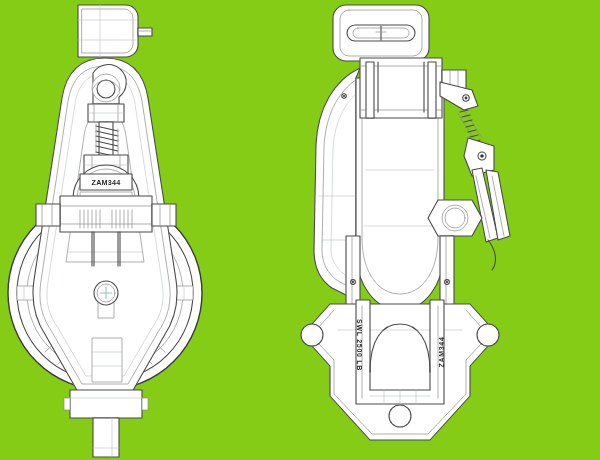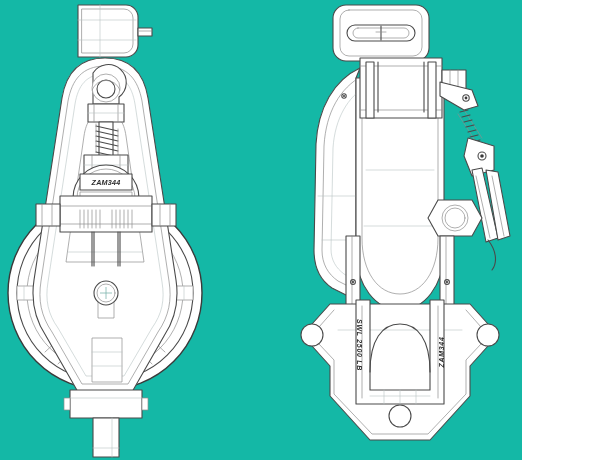--- a/index.html
+++ b/index.html
@@ -9,24 +9,23 @@
     background: #ffffff;
   }
   body {
     width: 600px;
     height: 460px;
     overflow: hidden;
     font-family: "Liberation Sans", sans-serif;
   }
   #drawing-canvas {
     position: relative;
-    width: 522px;
+    width: 600px;
     height: 460px;
-    background: #14b8a6;
-    font-style: italic;
+    background: #84cc16;
   }
   svg.view {
     position: absolute;
     top: 0;
     left: 0;
   }
   .ln    { fill: none; stroke: #4a4a4a; stroke-width: 1.1; stroke-linejoin: round; stroke-linecap: round; }
   .ln-t  { fill: none; stroke: #8d8d8d; stroke-width: 0.7; stroke-linejoin: round; stroke-linecap: round; }
   .ln-f  { fill: none; stroke: #b9c4c4; stroke-width: 0.6; stroke-linejoin: round; stroke-linecap: round; }
   .fillw { fill: #ffffff; stroke: #4a4a4a; stroke-width: 1.1; stroke-linejoin: round; }

